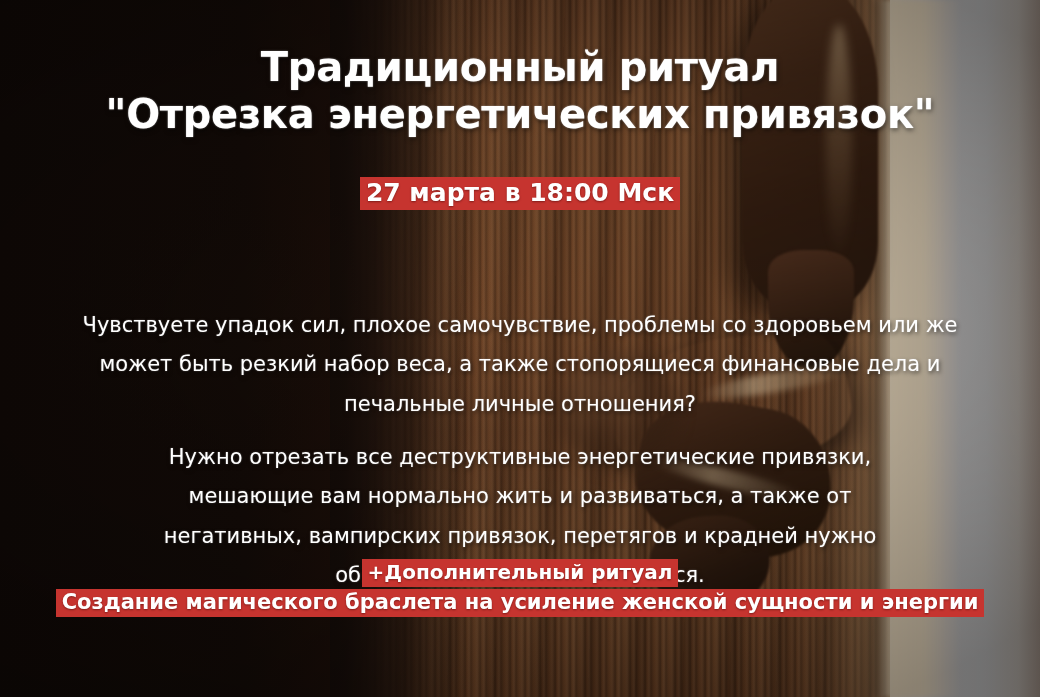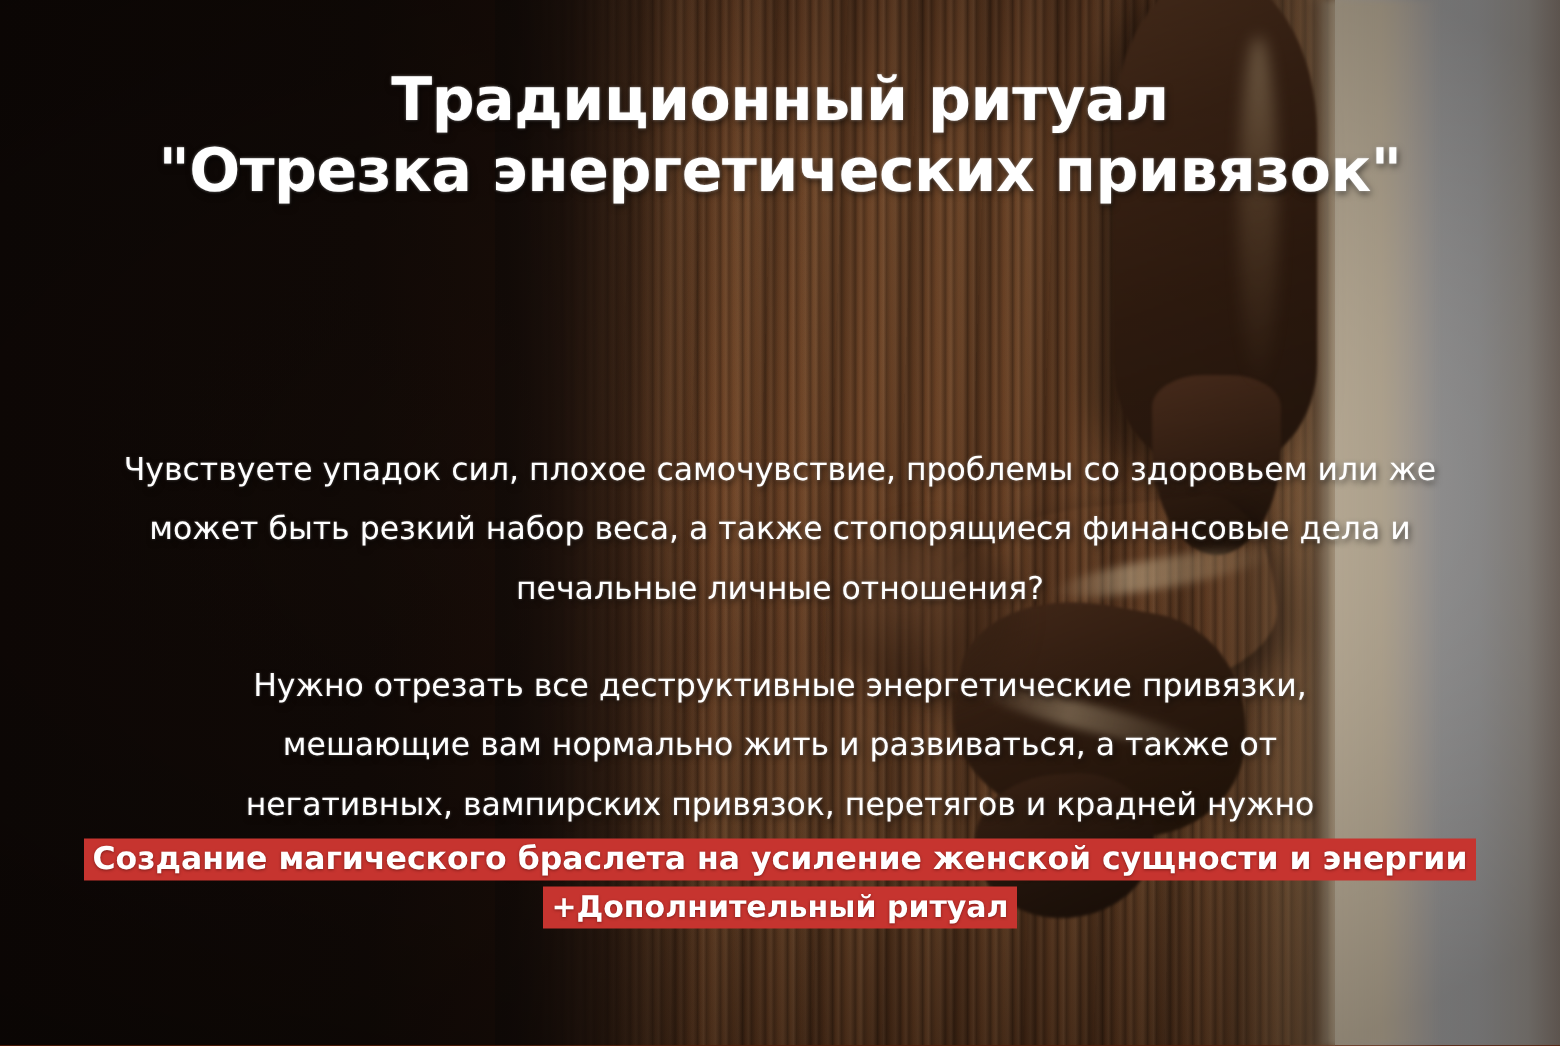--- a/index.html
+++ b/index.html
@@ -308,21 +308,21 @@
     right: 0;
     color: #ffffff;
     font-family: "DejaVu Sans", sans-serif;
     font-size: 21px;
     font-weight: 500;
     line-height: 1.87;
     text-shadow:
       0 0 2px rgba(255,255,255,0.30),
       1px 2px 4px rgba(0,0,0,0.62);
   }
-  .para-1 { top: 273px; padding: 0 70px; }
+  .para-1 { top: 285px; padding: 0 70px; }
   .para-2 { top: 417px; padding: 0 128px; }
 
   .bonus-block {
     position: absolute;
     top: 557px;
     left: 0;
     right: 0;
   }
   .bonus-1 > span { font-size: 20px; }
   .bonus-2 > span { font-size: 21px; }
@@ -355,28 +355,31 @@
   </div>
 
   <div class="content">
 
     <div class="poster-title">
       <span class="t-line t-line-1">Традиционный ритуал</span>
       <span class="t-line t-line-2">"Отрезка энергетических привязок"</span>
     </div>
 
     <div class="date-block">
+      <div class="hl-line date-value">
+        <span>27 марта в 18:00 Мск</span>
+      </div>
     </div>
 
     <p class="para para-1">Чувствуете упадок сил, плохое самочувствие, проблемы со здоровьем или же может быть резкий набор веса, а также стопорящиеся финансовые дела и печальные личные отношения?</p>
     <p class="para para-2">Нужно отрезать все деструктивные энергетические привязки, мешающие вам нормально жить и развиваться, а также от негативных, вампирских привязок, перетягов и крадней нужно обязательно нужно избавляться.</p>
 
     <div class="bonus-block">
+      <div class="hl-line bonus-1">
+        <span>+Дополнительный ритуал</span>
+      </div>
       <div class="hl-line bonus-2">
         <span>Создание магического браслета на усиление женской сущности и энергии</span>
       </div>
-      <div class="hl-line bonus-1">
-        <span>+Дополнительный ритуал</span>
-      </div>
     </div>
 
   </div>
 </div>
 
 </body></html>

